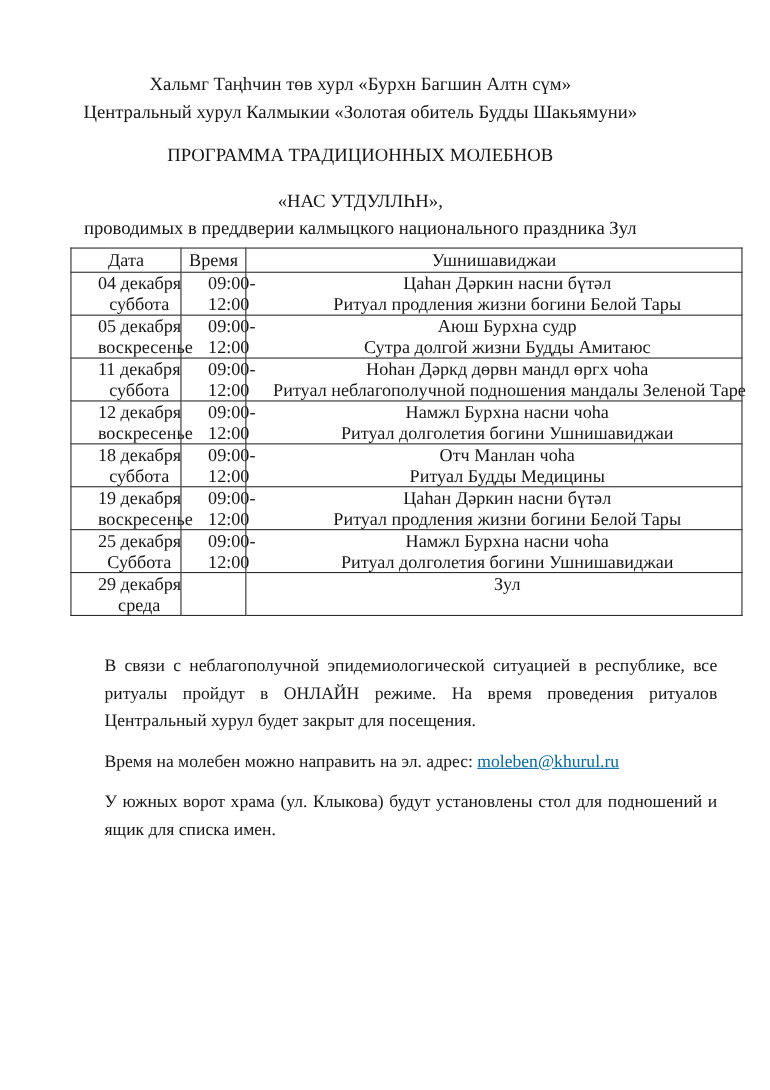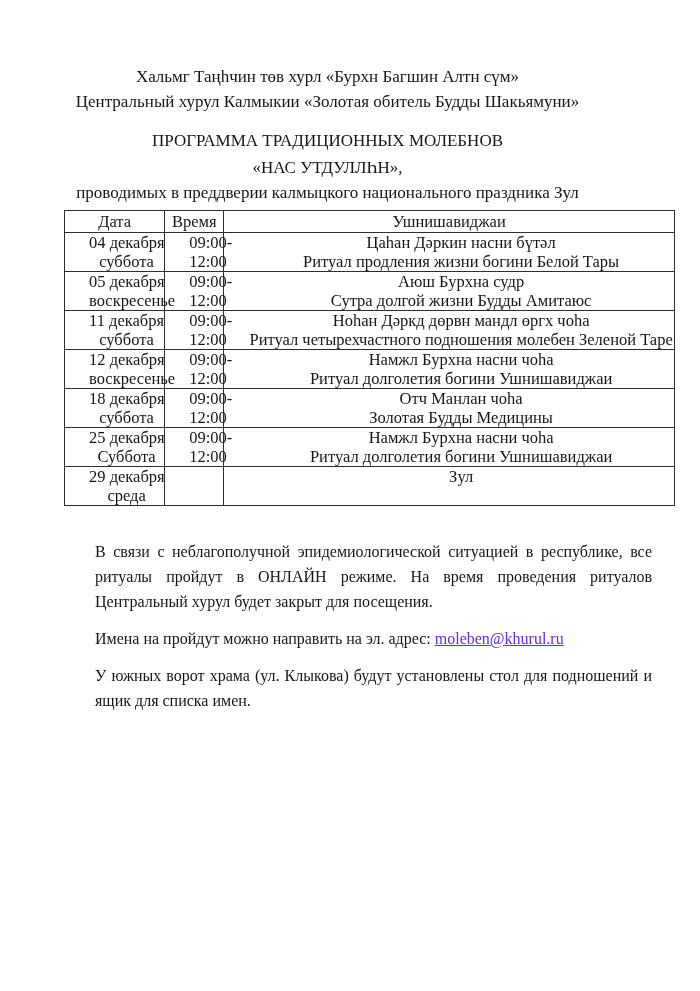--- a/index.html
+++ b/index.html
@@ -15,21 +15,21 @@
     width: 616px; height: 991px;
     background: #ffffff;
   }
   .doc {
     padding: 64px 25px 0 64px;
   }
   
   .header { text-align: center; font-size: 17px; }
   .header .line { line-height: 25px; }
   .program-title { margin-top: 14px; line-height: 25px; }
-  .program-name  { margin-top: 2px; line-height: 25px; }
+  .program-name  { margin-top: 17px; line-height: 25px; }
   .program-subtitle { line-height: 25px; }
   
   table.schedule {
     margin-top: 5px;
     border-collapse: collapse;
     table-layout: fixed;
     width: 611px;
     font-size: 16.5px;
   }
   table.schedule th, table.schedule td {
@@ -55,21 +55,21 @@
     margin: 33px 0 0 31px;
     width: 557px;
     font-size: 16px;
   }
   .notes p {
     margin: 12px 0 11px 0;
     line-height: 25px;
   }
   .justified { text-align: justify; }
   a.email-link {
-    color: #6d28d9;
+    color: #0369a1;
     text-decoration: underline;
     cursor: pointer;
   }
 </style>
 </head>
 <body>
 
 <div class="page">
   <div class="doc">
 
@@ -129,21 +129,21 @@
         <td>
           <div class="cell-line">11 декабря</div>
           <div class="cell-line">суббота</div>
         </td>
         <td>
           <div class="cell-line">09:00-</div>
           <div class="cell-line">12:00</div>
         </td>
         <td>
           <div class="cell-line">Ноһан Дәркд дөрвн мандл өргх чоһа</div>
-          <div class="cell-line">Ритуал четырехчастного подношения молебен Зеленой Таре</div>
+          <div class="cell-line">Ритуал неблагополучной подношения мандалы Зеленой Таре</div>
         </td>
       </tr>
 
       <tr>
         <td>
           <div class="cell-line">12 декабря</div>
           <div class="cell-line">воскресенье</div>
         </td>
         <td>
           <div class="cell-line">09:00-</div>
@@ -159,24 +159,38 @@
         <td>
           <div class="cell-line">18 декабря</div>
           <div class="cell-line">суббота</div>
         </td>
         <td>
           <div class="cell-line">09:00-</div>
           <div class="cell-line">12:00</div>
         </td>
         <td>
           <div class="cell-line">Отч Манлан чоһа</div>
-          <div class="cell-line">Золотая Будды Медицины</div>
-        </td>
-      </tr>
-
+          <div class="cell-line">Ритуал Будды Медицины</div>
+        </td>
+      </tr>
+
+      <tr>
+        <td>
+          <div class="cell-line">19 декабря</div>
+          <div class="cell-line">воскресенье</div>
+        </td>
+        <td>
+          <div class="cell-line">09:00-</div>
+          <div class="cell-line">12:00</div>
+        </td>
+        <td>
+          <div class="cell-line">Цаһан Дәркин насни бүтәл</div>
+          <div class="cell-line">Ритуал продления жизни богини Белой Тары</div>
+        </td>
+      </tr>
 
       <tr>
         <td>
           <div class="cell-line">25 декабря</div>
           <div class="cell-line">Суббота</div>
         </td>
         <td>
           <div class="cell-line">09:00-</div>
           <div class="cell-line">12:00</div>
         </td>
@@ -199,18 +213,18 @@
         <td>
           <div class="cell-line">Зул</div>
           <div class="cell-line">&nbsp;</div>
         </td>
       </tr>
     </tbody>
     </table>
 
     <div class="notes">
       <p class="justified">В связи с неблагополучной эпидемиологической ситуацией в республике, все ритуалы пройдут в ОНЛАЙН режиме. На время проведения ритуалов Центральный хурул будет закрыт для посещения.</p>
-      <p><span>Имена на пройдут можно направить на эл. адрес: </span><a class="email-link">moleben@khurul.ru</a></p>
+      <p><span>Время на молебен можно направить на эл. адрес: </span><a class="email-link">moleben@khurul.ru</a></p>
       <p class="justified">У южных ворот храма (ул. Клыкова) будут установлены стол для подношений и ящик для списка имен.</p>
     </div>
 
   </div>
 </div>
 
 </body></html>

